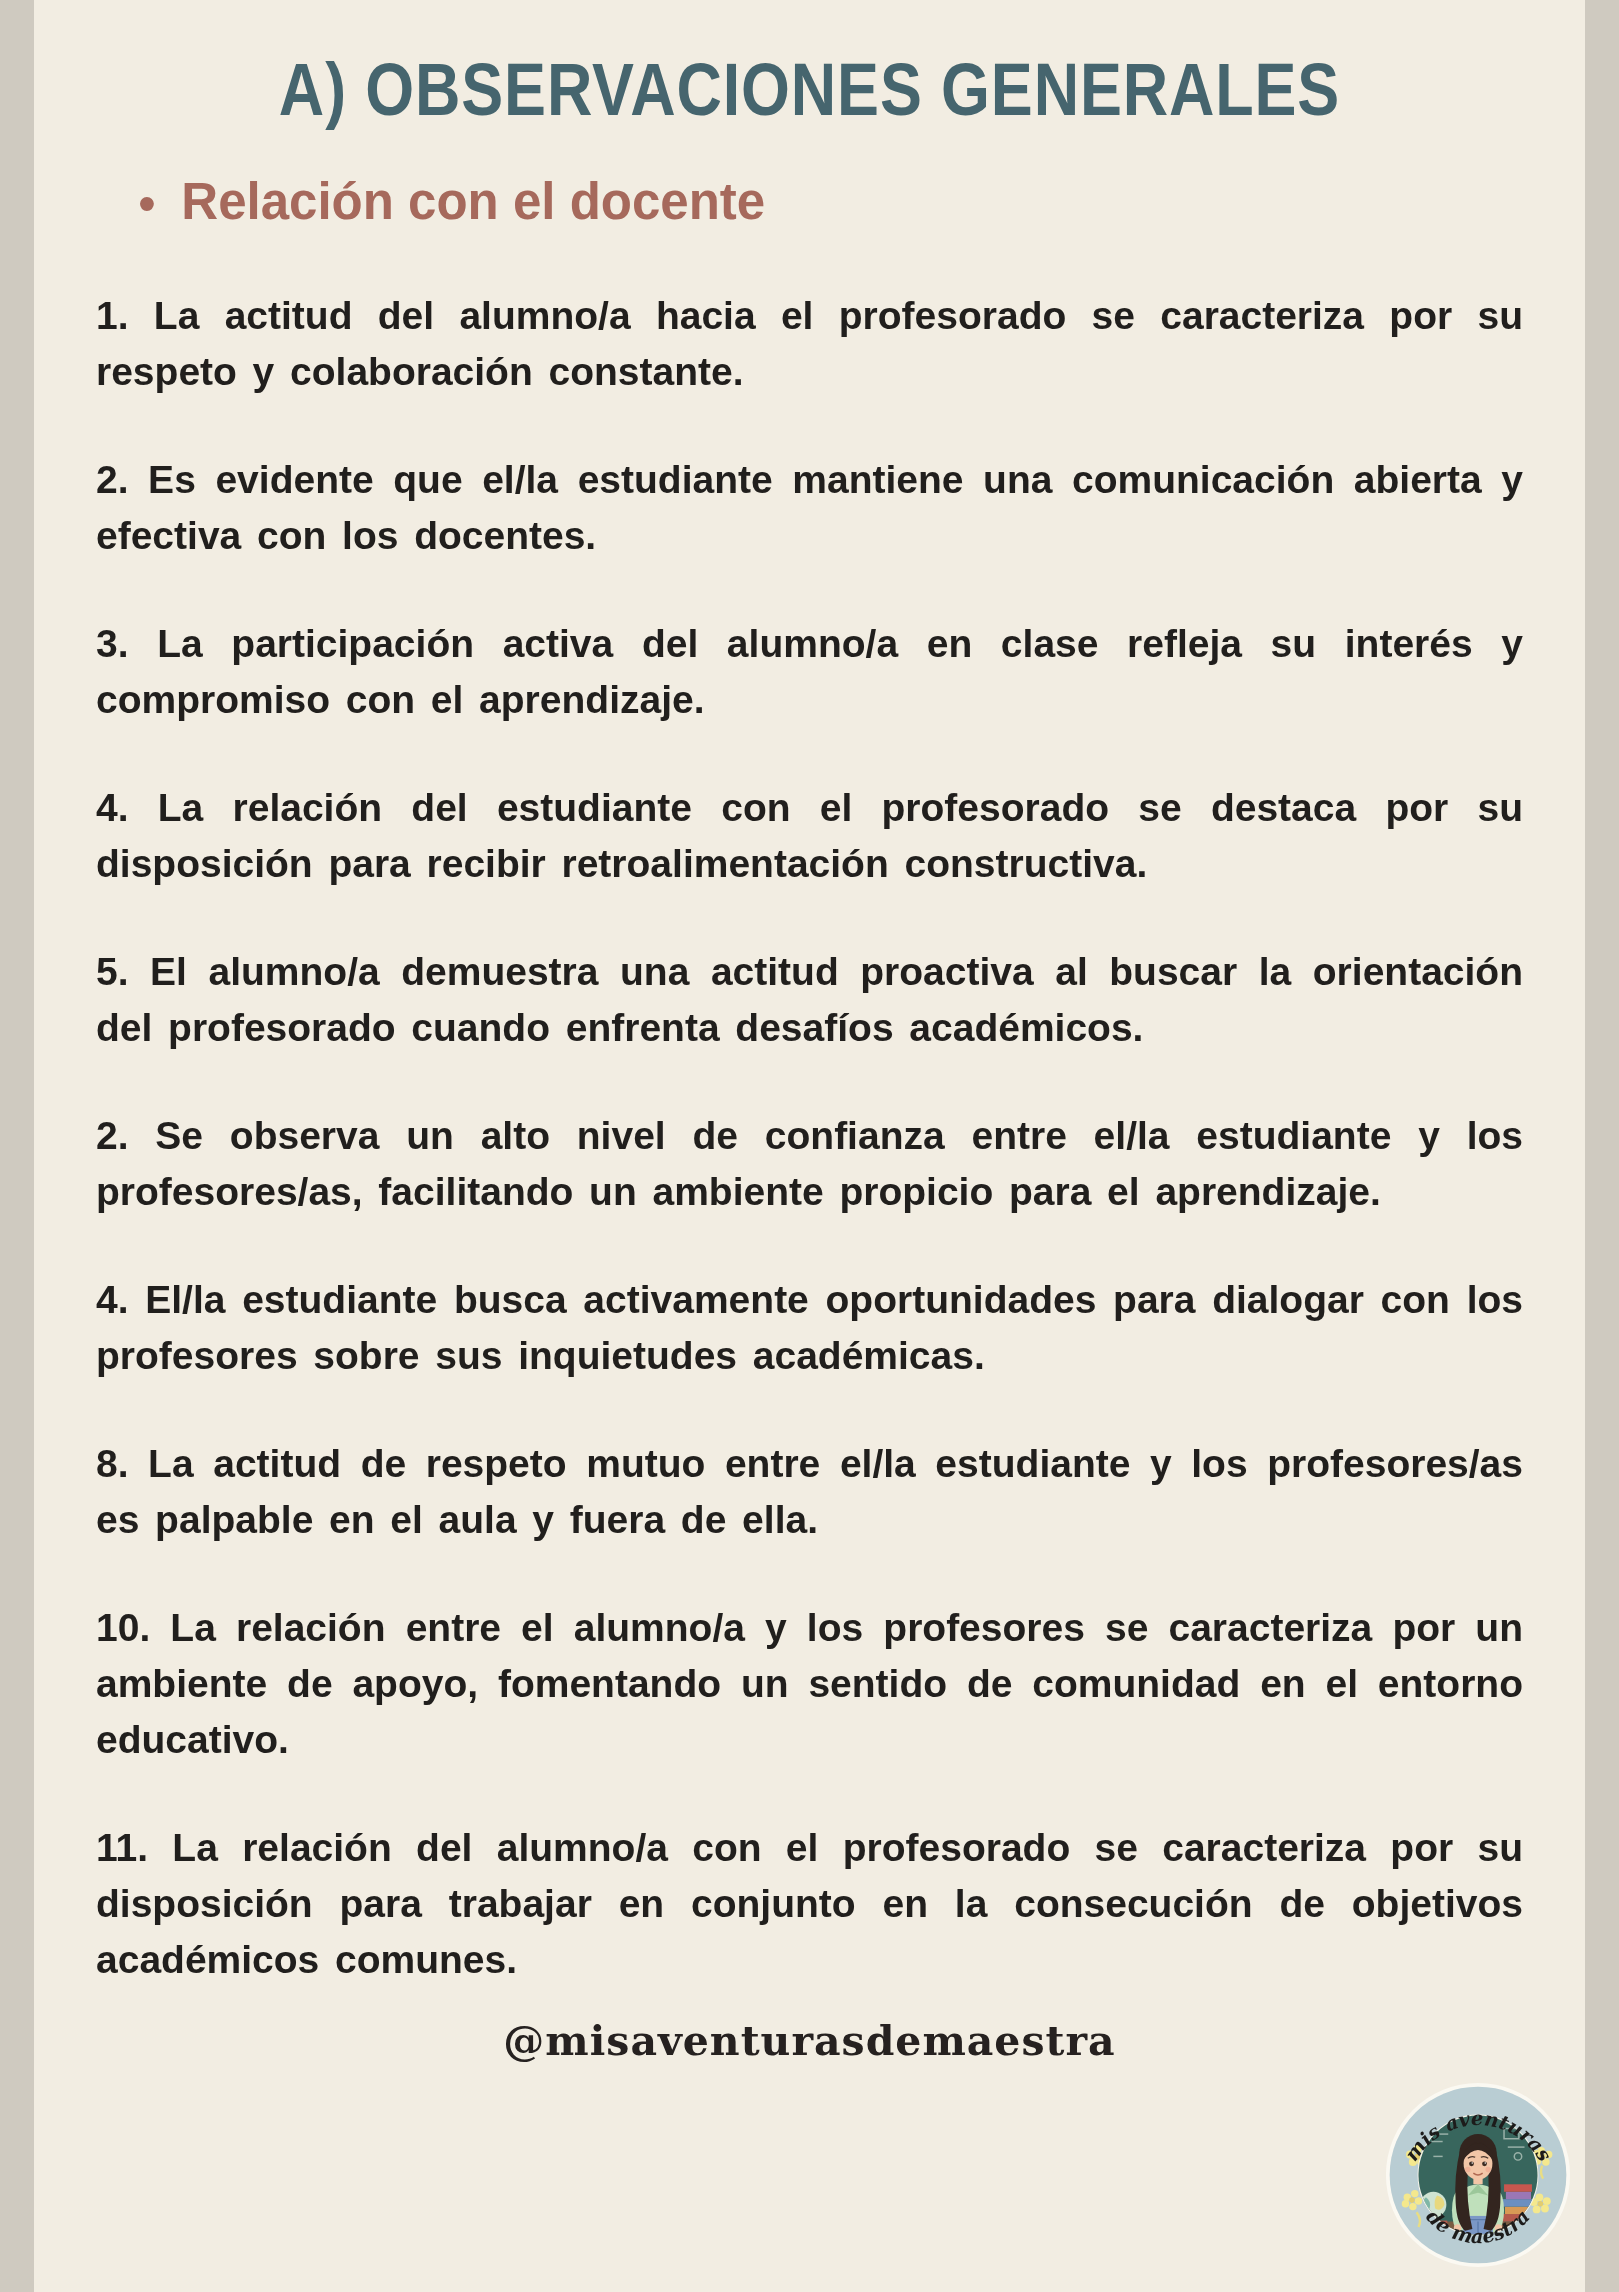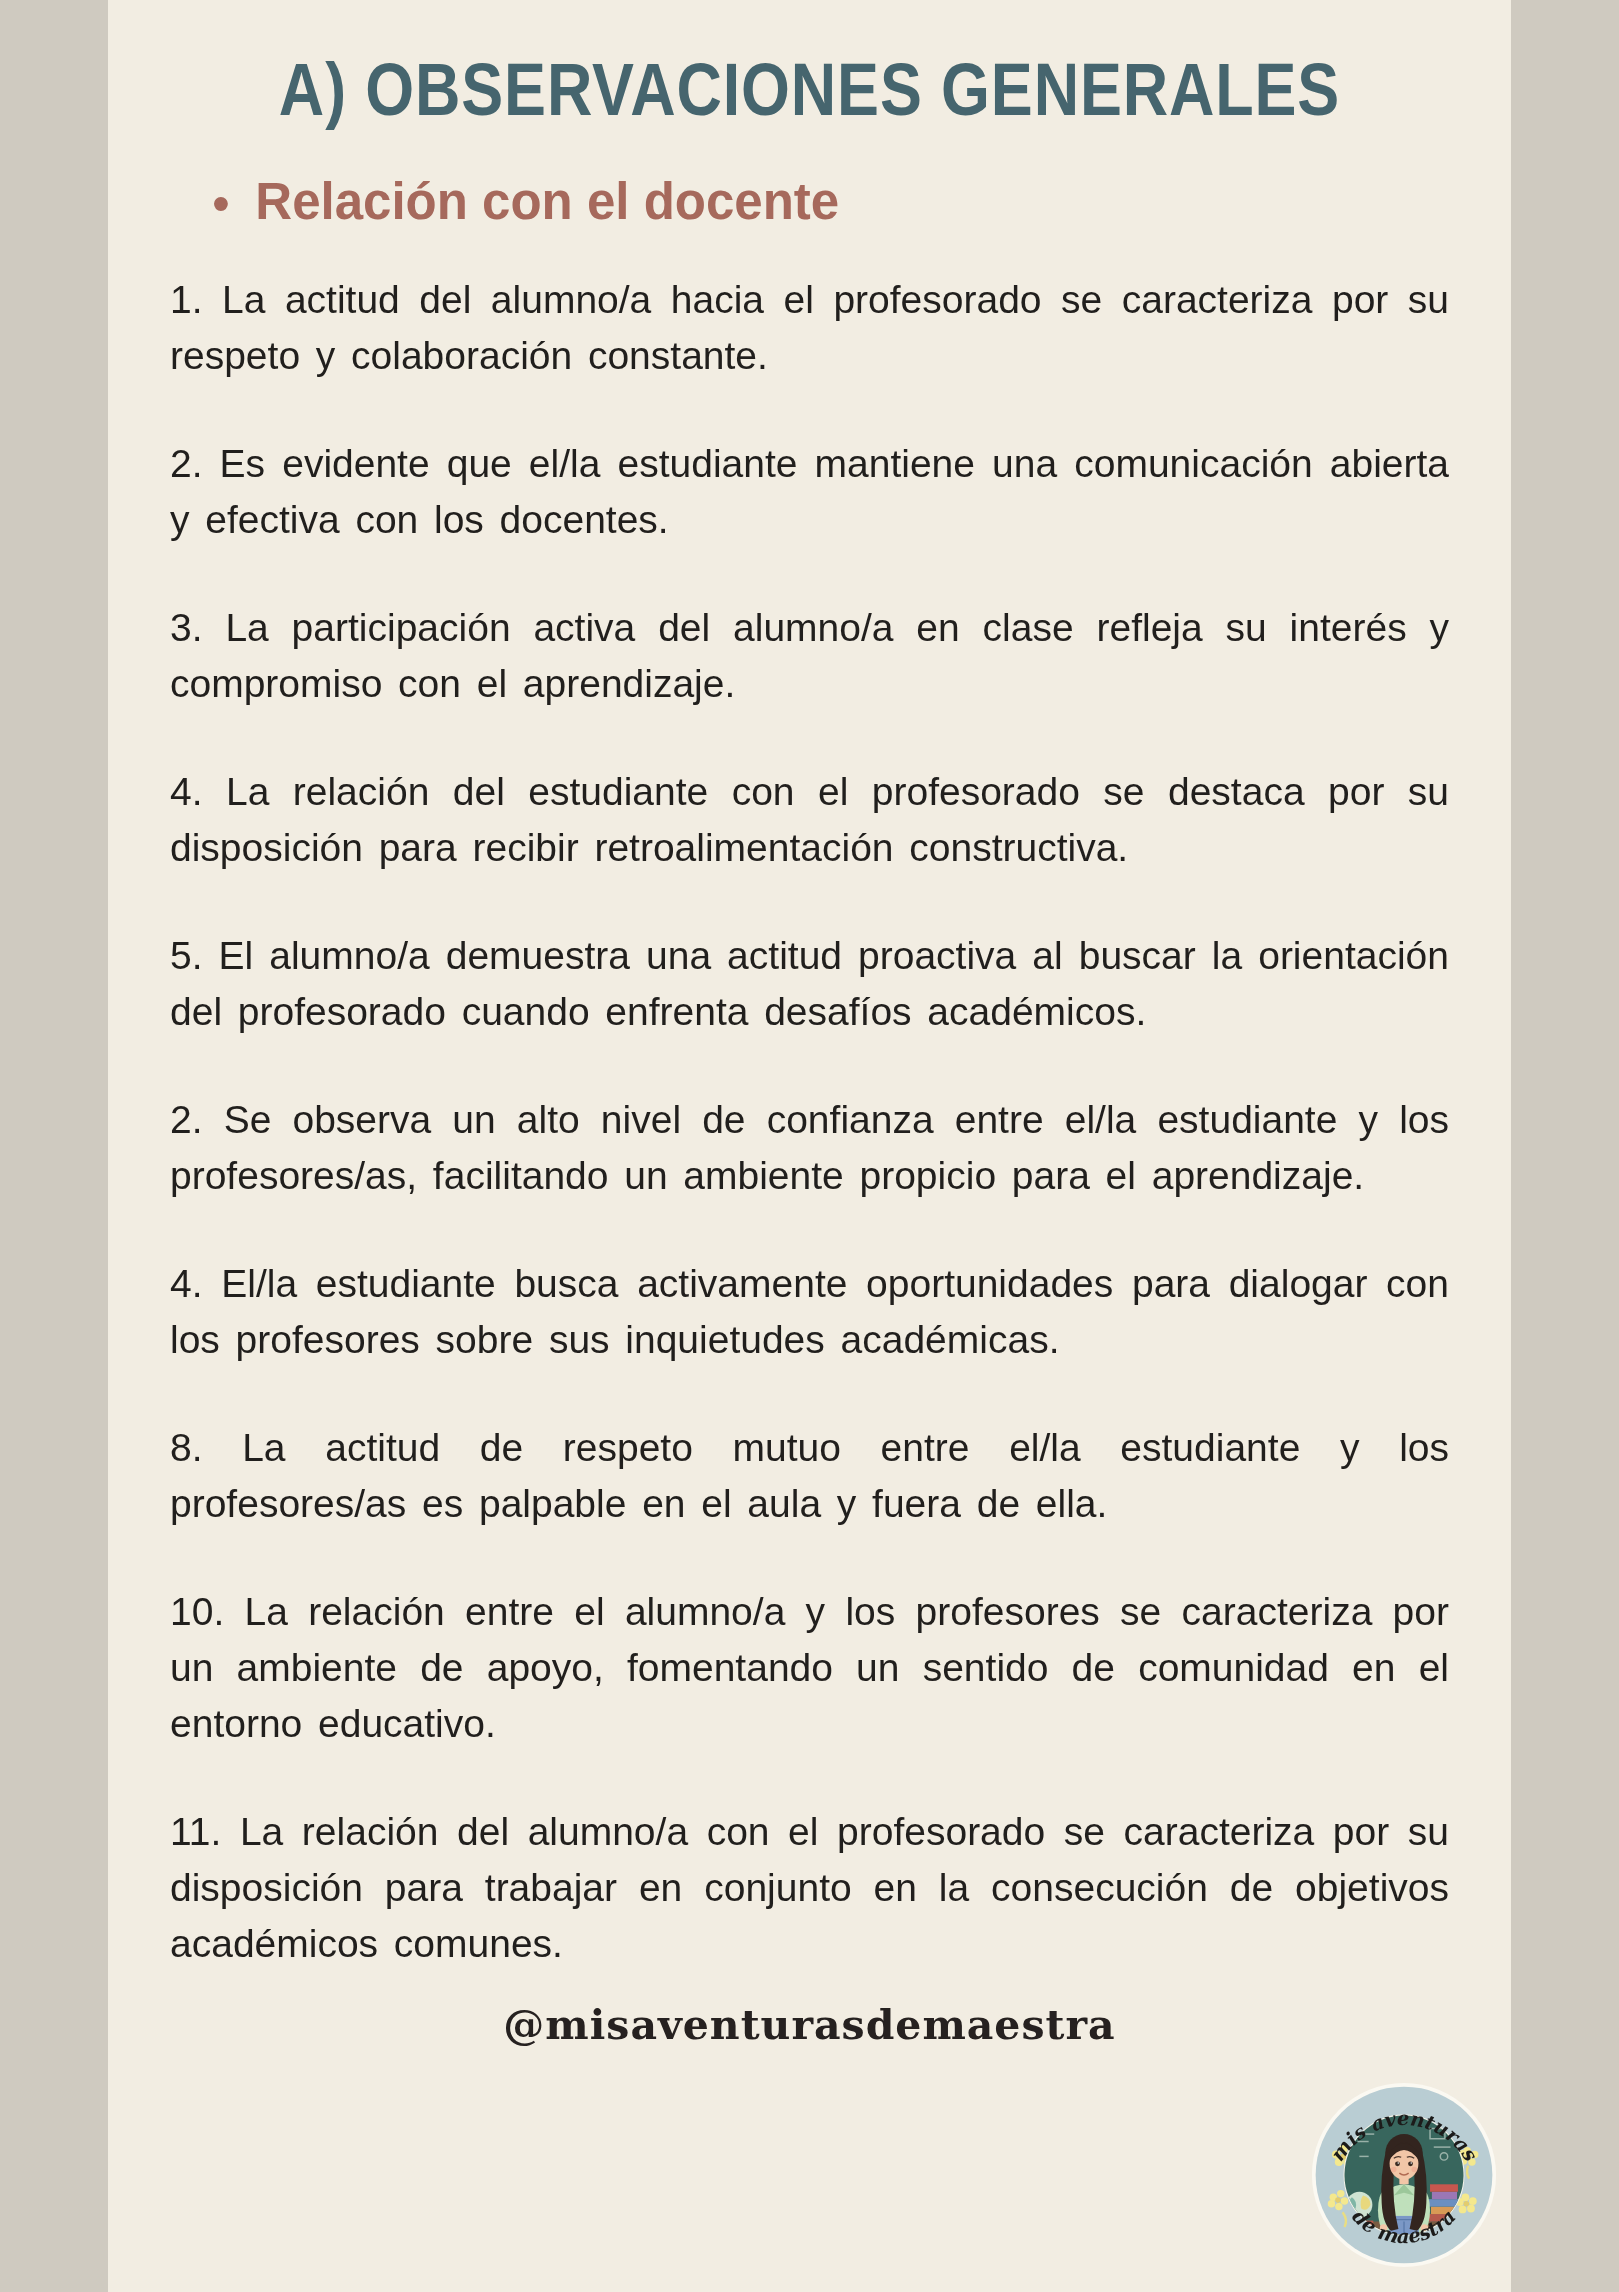--- a/index.html
+++ b/index.html
@@ -7,21 +7,21 @@
     --title:#46656e;
     --accent:#a6695c;
     --body-text:#211f1d;
     --logo-ring:#b9cdd3;
   }
   *{box-sizing:border-box;}
   html,body{margin:0;padding:0;}
   body{background:#cfcac0;}
   .page{
     position:relative;
-    width:1403px;height:2293px;
+    width:1551px;height:2293px;
     margin:0 auto;
     background:var(--background);
     font-family:"Liberation Sans",sans-serif;
     overflow:hidden;
   }
   .doc-title{
     margin:51px 0 0 0;
     text-align:center;
     font-size:74px;
     line-height:1.05;
@@ -44,21 +44,22 @@
     margin-right:25.5px;
     transform:translateY(2px);
   }
   .section-label{
     font-size:51px;
     line-height:1.1;
     font-weight:700;
     letter-spacing:0px;
   }
   .content{
-    margin:42px 62px 0 62px;
+    margin:58px 62px 0 62px;
+    font-weight:bold;
   }
   .content p{
     margin:0 0 52px 0;
     font-size:39px;
     line-height:56px;
     color:var(--body-text);
     text-align:justify;
     word-spacing:4.9px;
   }
   .content p:last-child{margin-bottom:0;}

